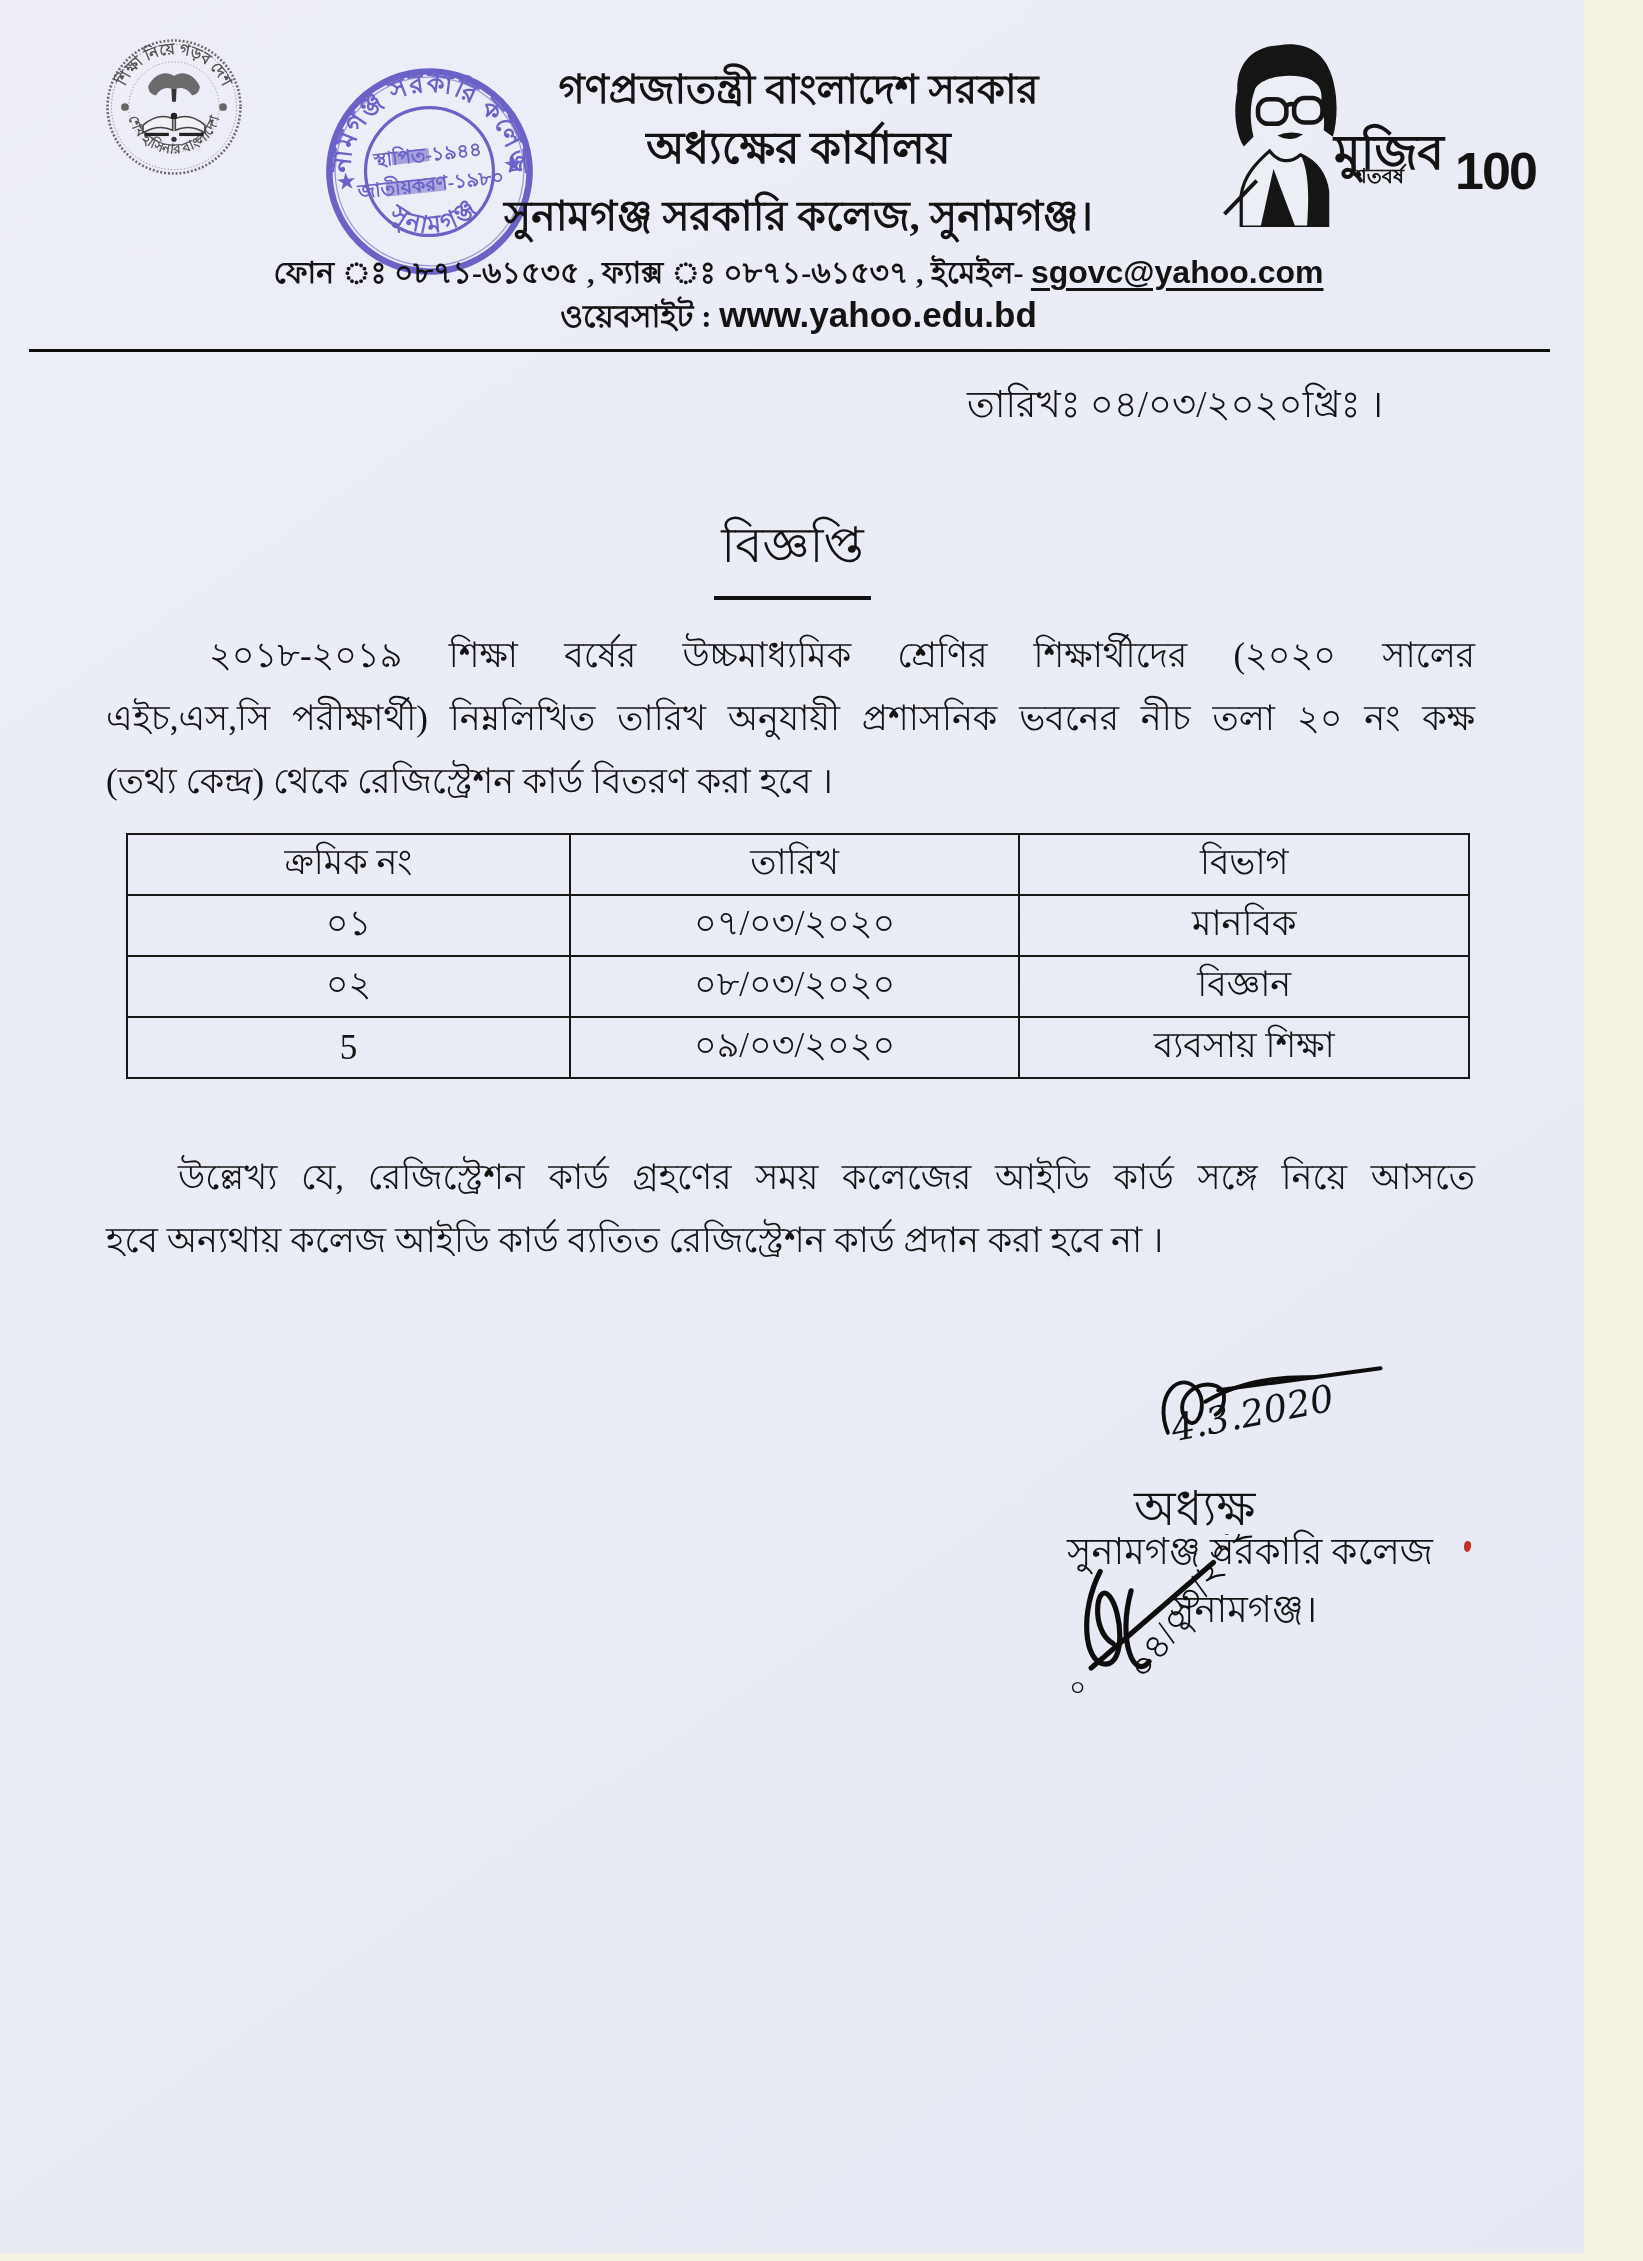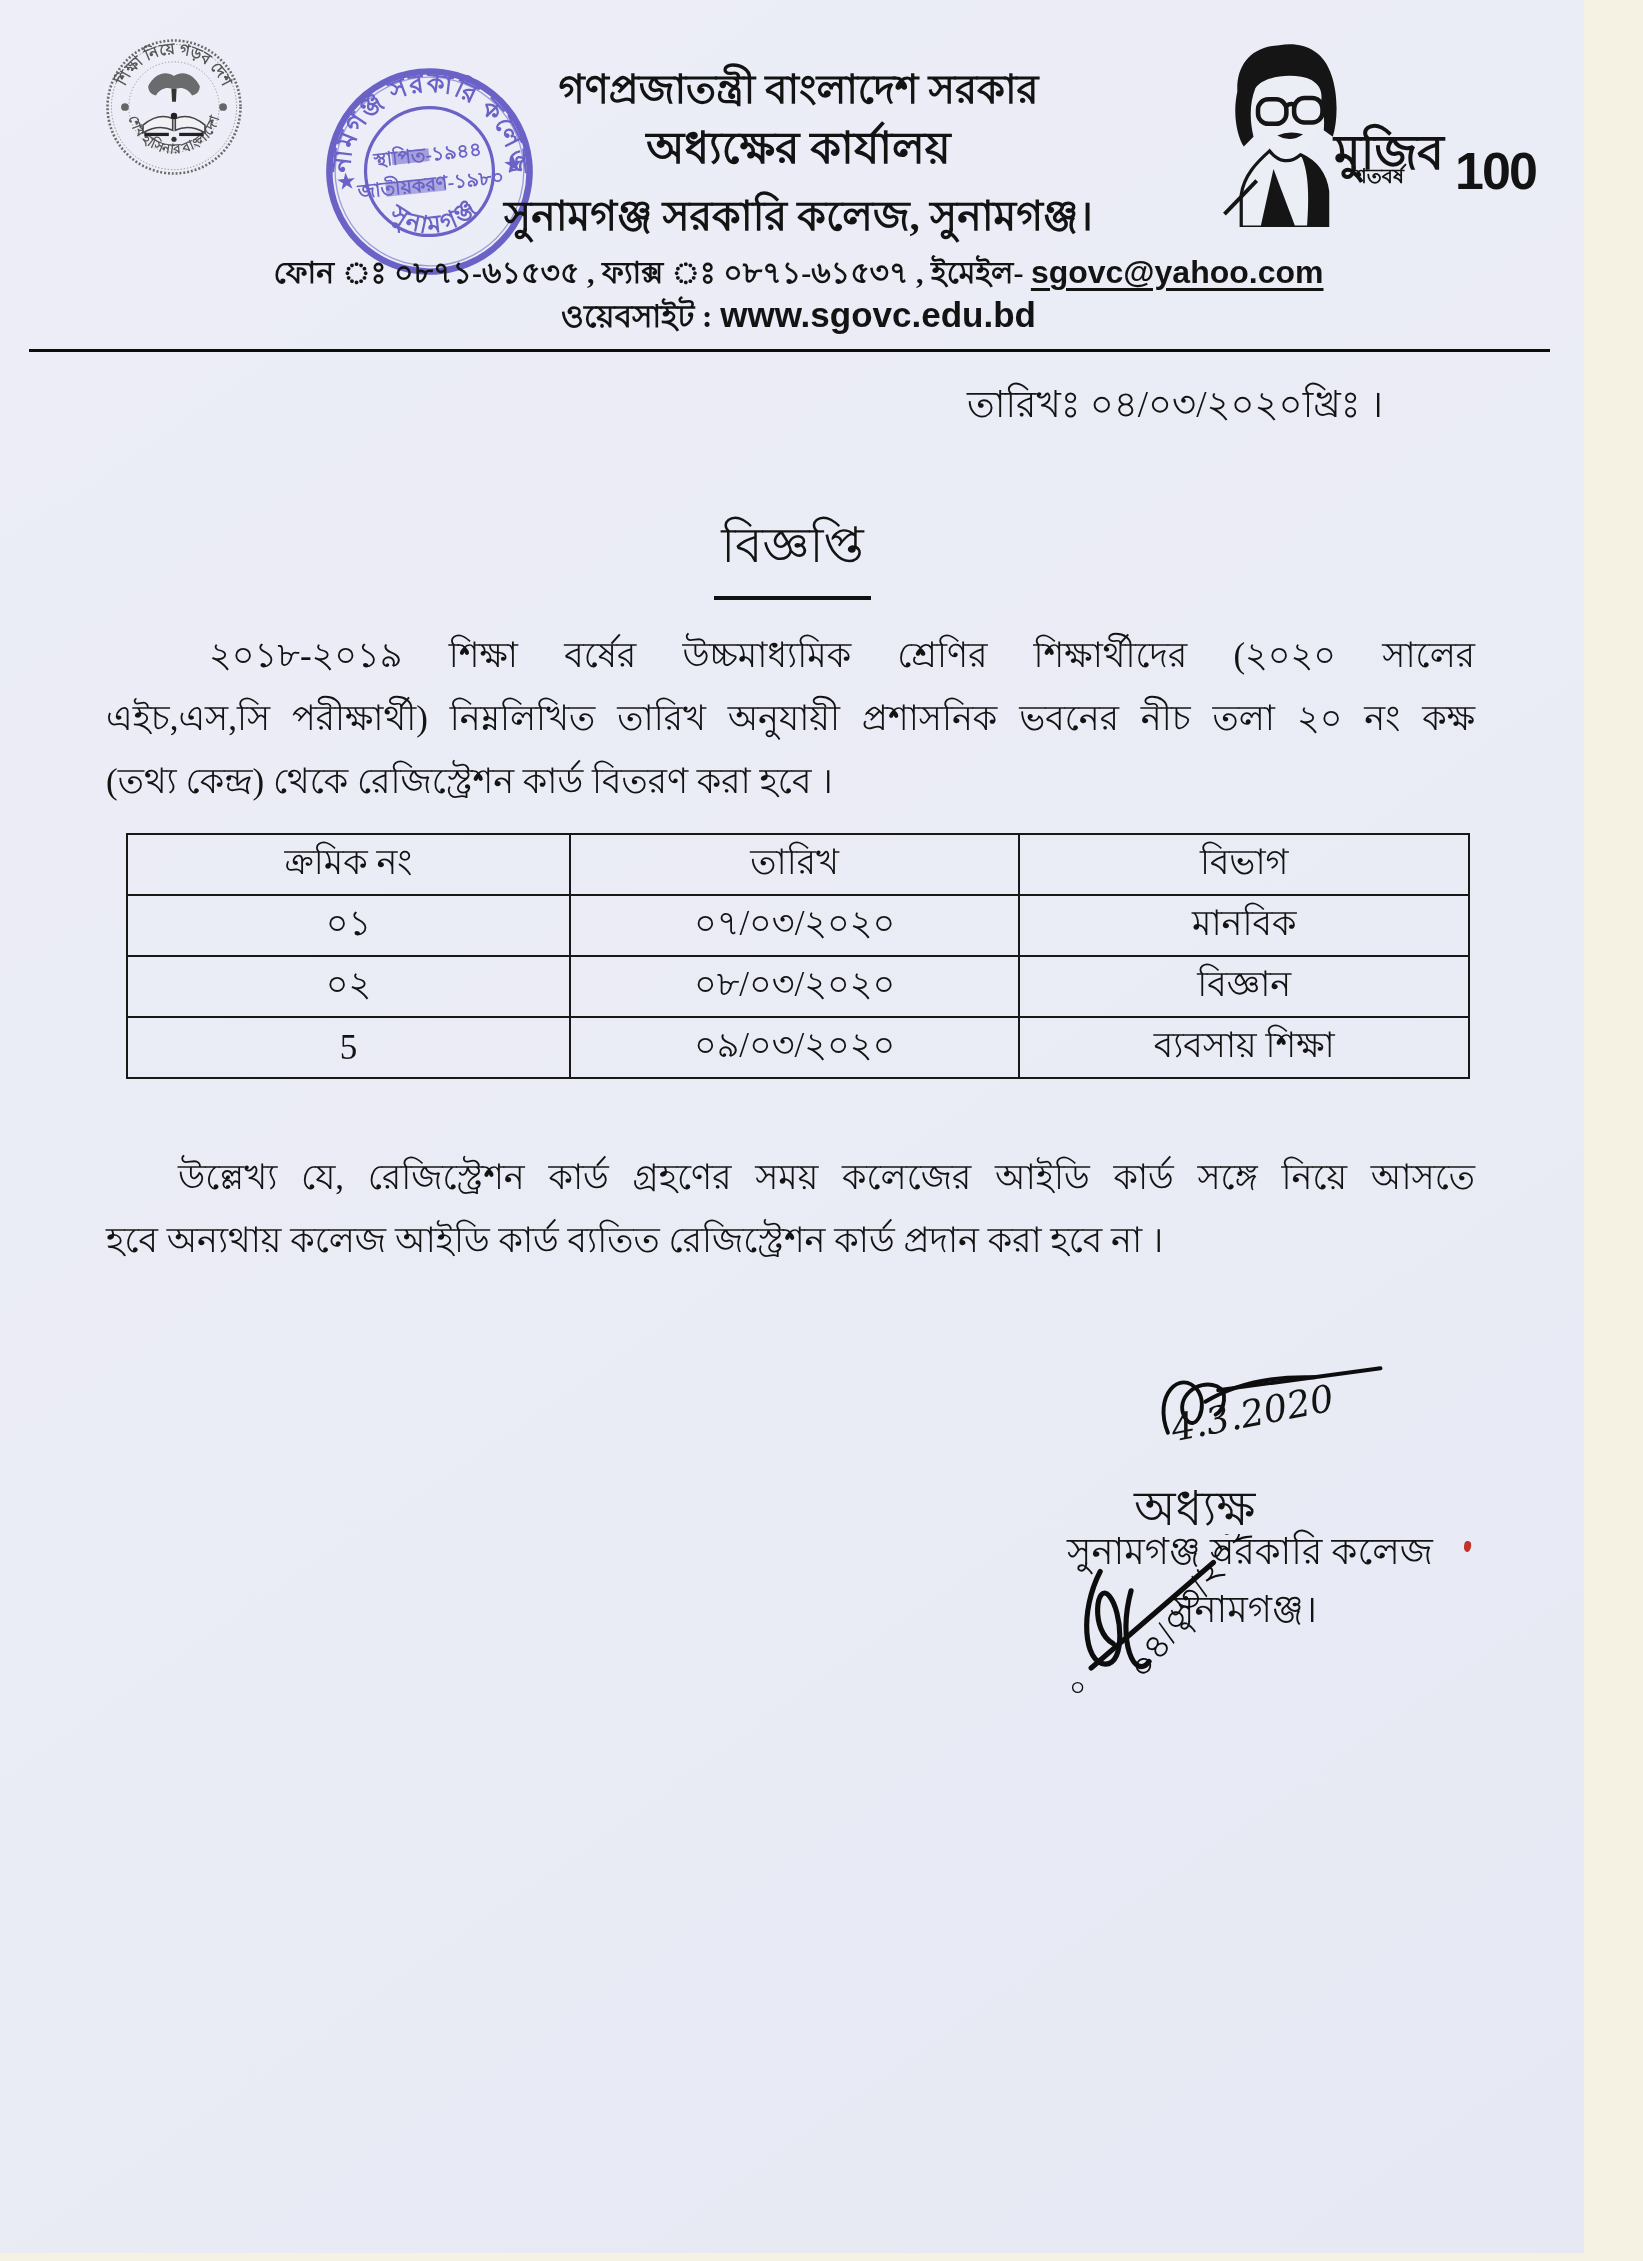--- a/index.html
+++ b/index.html
@@ -120,21 +120,21 @@
       <div class="abs" style="left:137px;top:121px;font-size:20px;font-weight:700;">শতবর্ষ</div>
       <div class="abs latin" style="left:227px;top:79px;font-size:26px;font-weight:700;letter-spacing:0.6px;"></div>
       <div class="abs latin" style="left:237px;top:101px;font-size:52px;font-weight:700;letter-spacing:-1.9px;">100</div>
     </div>
 
     <div class="hdr">
       <div class="hdr-l1">গণপ্রজাতন্ত্রী বাংলাদেশ সরকার</div>
       <div class="hdr-l2">অধ্যক্ষের কার্যালয়</div>
       <div class="hdr-l3">সুনামগঞ্জ সরকারি কলেজ,  সুনামগঞ্জ।</div>
       <div class="hdr-l4"><span>ফোন ঃ ০৮৭১-৬১৫৩৫ , ফ্যাক্স ঃ ০৮৭১-৬১৫৩৭ ,  ইমেইল- </span><span class="latin email">sgovc@yahoo.com</span></div>
-      <div class="hdr-l5"><span>ওয়েবসাইট : </span><span class="latin site">www.sgovc.edu.bd</span></div>
+      <div class="hdr-l5"><span>ওয়েবসাইট : </span><span class="latin site">www.yahoo.edu.bd</span></div>
     </div>
 
     <div class="rule"></div>
 
     <div class="date-line">তারিখঃ ০৪/০৩/২০২০খ্রিঃ ।</div>
 
     <div class="title-wrap">
       <span class="title">বিজ্ঞপ্তি</span>
     </div>
 

